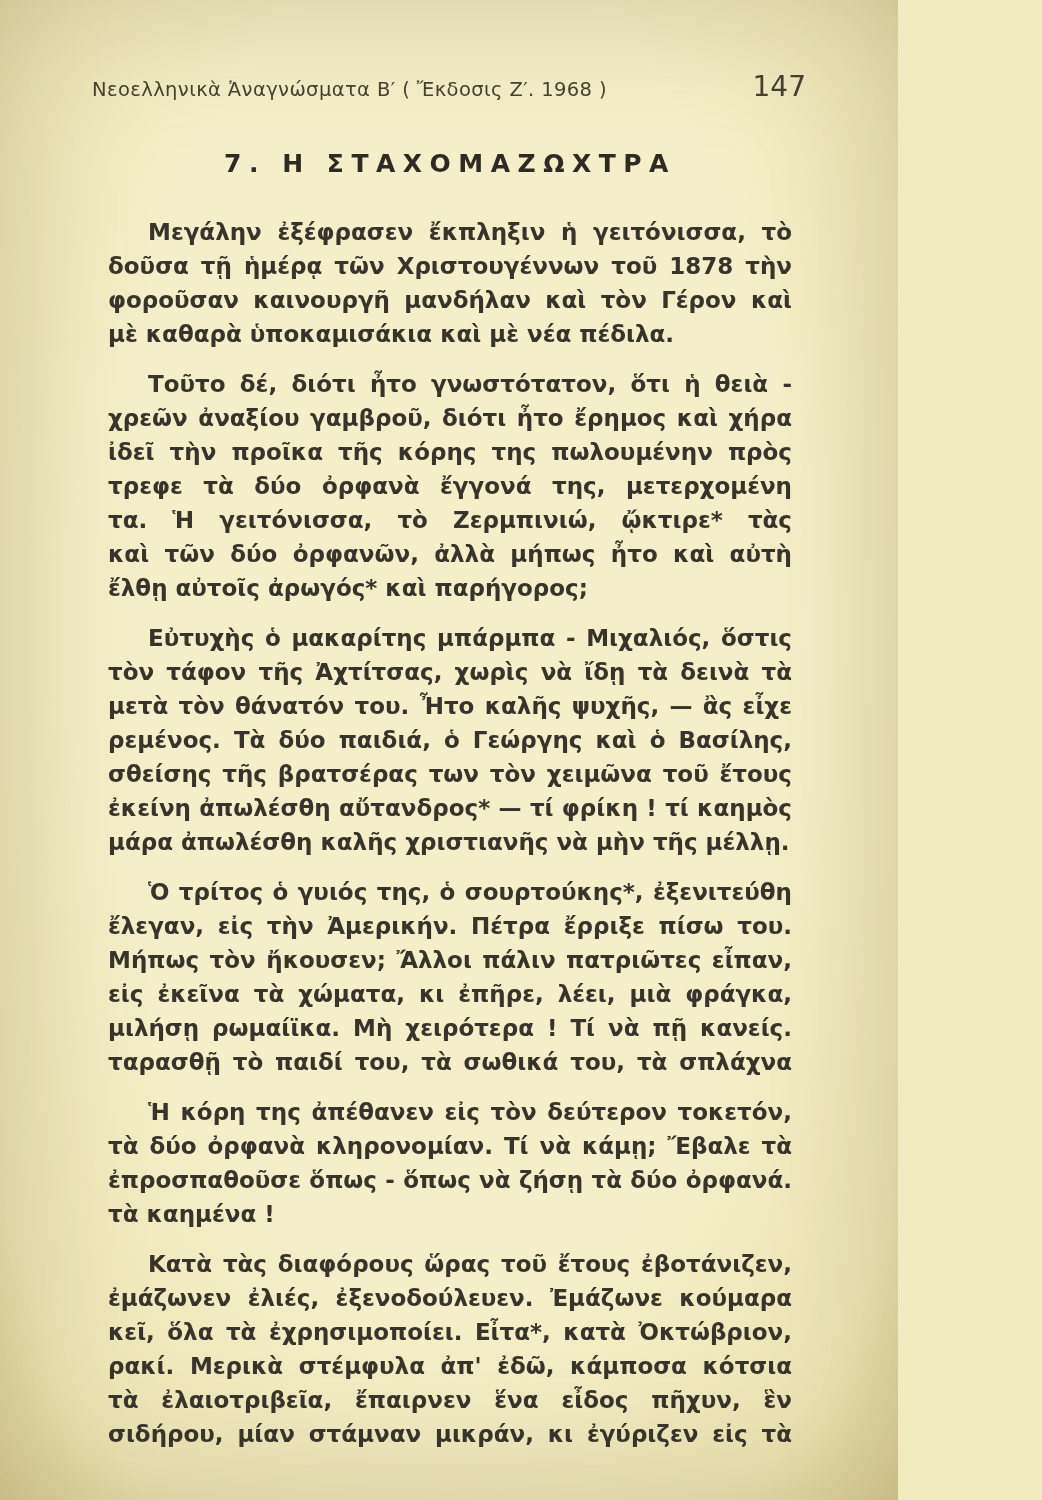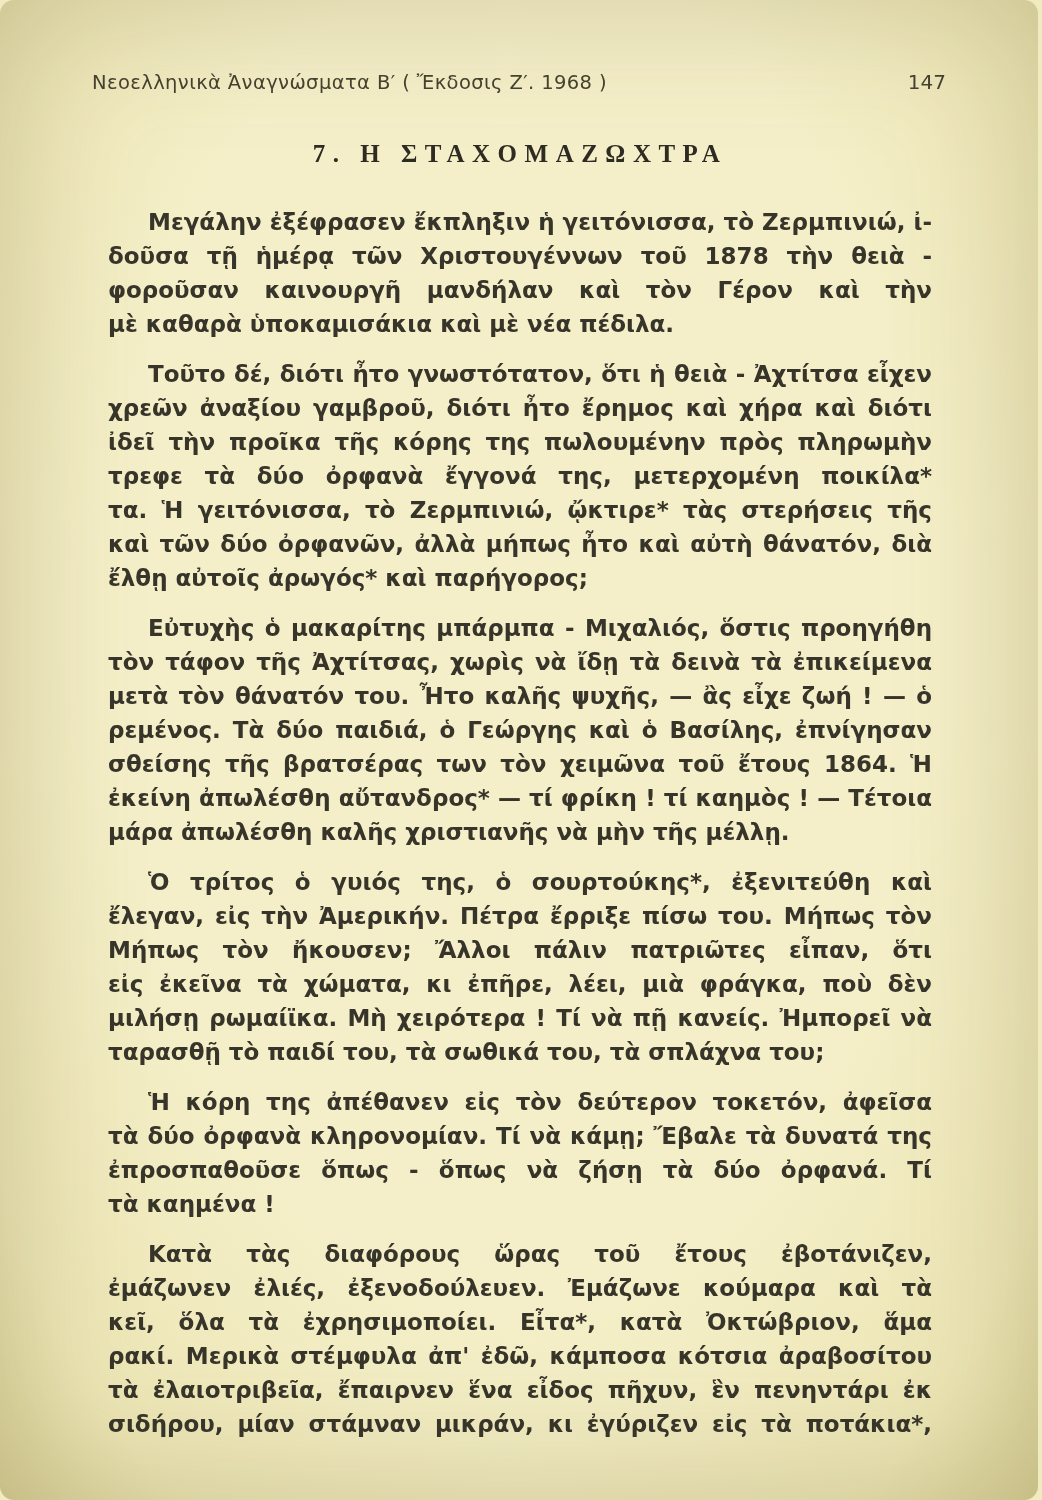--- a/index.html
+++ b/index.html
@@ -4,48 +4,46 @@
 <style>
   html, body { margin: 0; padding: 0; }
   body {
     width: 1042px;
     height: 1500px;
     background: var(--paper, #f1ebc0);
     font-family: "DejaVu Sans", sans-serif;
   }
   .page {
     position: relative;
-    width: 1038px;
+    width: 898px;
     height: 1500px;
     box-sizing: border-box;
     padding: 70px 90px 0 92px;
     background: radial-gradient(ellipse at 50% 42%, #f5efc9 55%, #ece5b4 85%, #ddd49c 100%);
     box-shadow: inset 0 0 140px rgba(110, 100, 50, 0.28);
     color: var(--ink, #37342a);
     overflow: hidden;
-    border-radius: 14px;
   }
   .header {
     display: flex;
     justify-content: space-between;
     align-items: baseline;
     font-size: 19.5px;
     color: #45412f;
     padding: 0 2px 0 0;
   }
   .header .running-title { letter-spacing: 0.4px; }
-  .header .page-number { font-size: 20px; text-align: center; }
+  .header .page-number { font-size: 28px; text-align: center; }
   .title {
     margin: 46px 0 12px 0;
     text-align: center;
     font-size: 25px;
     font-weight: bold;
     letter-spacing: 0.30em;
     color: #2e2b22;
-    font-family: Liberation Serif, serif;
   }
   .body {
     margin-top: 37px;
     font-size: 23px;
     line-height: 34px;
   }
   .para { margin: 16px; font-weight: bold; }
   .line {
     text-align: justify;
     text-align-last: justify;

